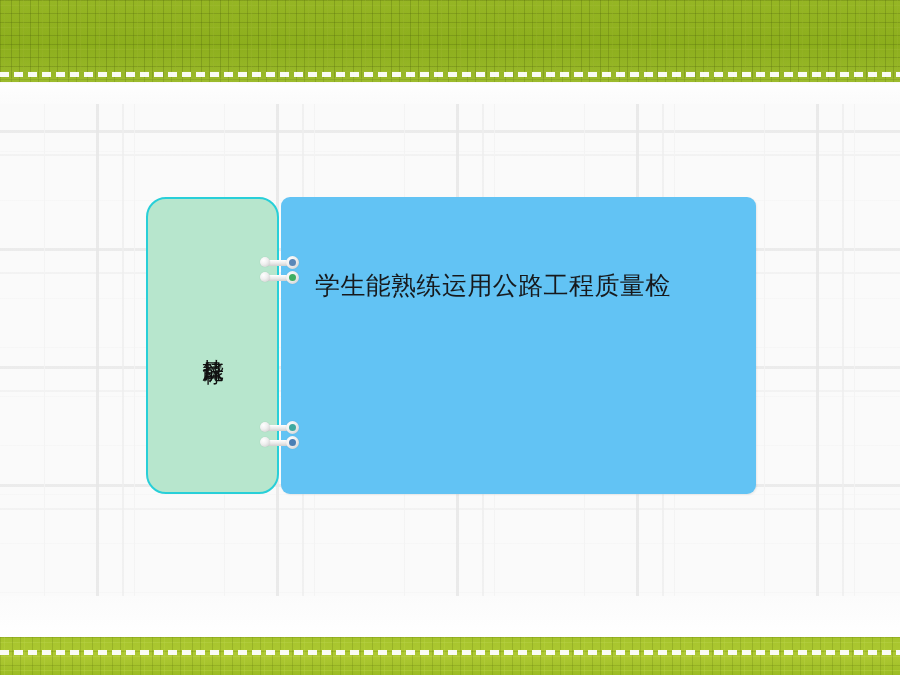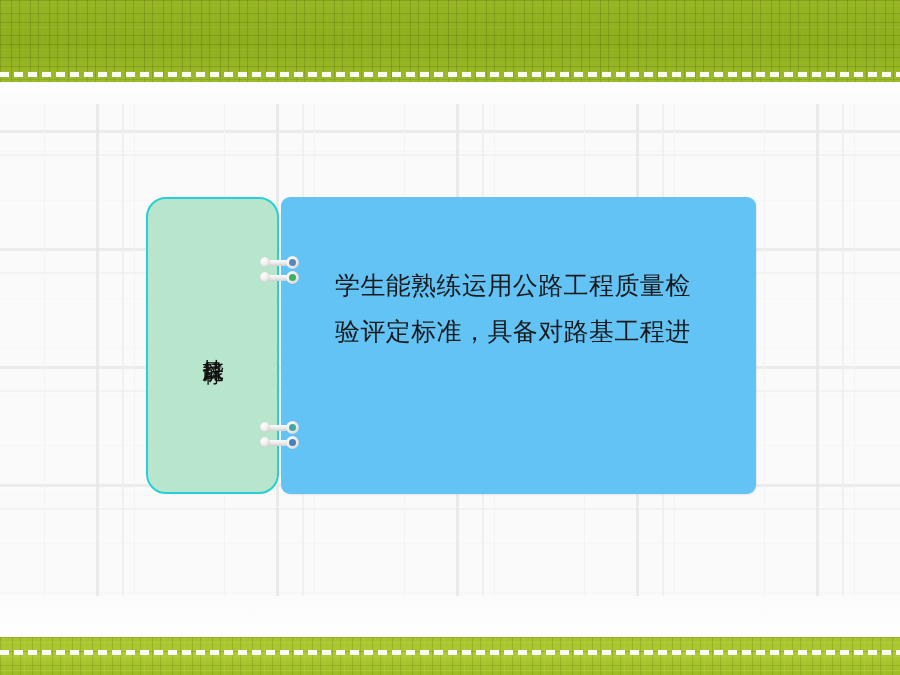--- a/index.html
+++ b/index.html
@@ -219,21 +219,20 @@
   .right-card-text {
     position: absolute;
     left: 34px;
     top: 66px;
     width: 400px;
     font-size: 25px;
     line-height: 46px;
     color: #17191c;
     font-family: "DejaVu Sans", "Liberation Sans", sans-serif;
     letter-spacing: 0.4px;
-    margin-left: 20px;
   }
 
   
   .clip {
     position: absolute;
     width: 44px;
     height: 32px;
     pointer-events: none;
   }
   .clip-top    { left: 260px; top: 256px; }
@@ -301,21 +300,20 @@
   <div class="banner banner-bottom"></div>
   <div class="stitch stitch-bottom"></div>
 
   <div class="left-card">
     <span class="left-card-label">技能目标</span>
   </div>
 
   <div class="right-card">
     <div class="right-card-text">
       <div>学生能熟练运用公路工程质量检</div>
-      <div>验评定标准，具备对路基工程进</div>
     </div>
   </div>
 
   <div class="clip clip-top">
     <div class="ring-row r1">
       <div class="ring-bar"></div>
       <div class="ring-dot small"></div>
       <div class="ring-dot big core-steel"></div>
     </div>
     <div class="ring-row r2">

